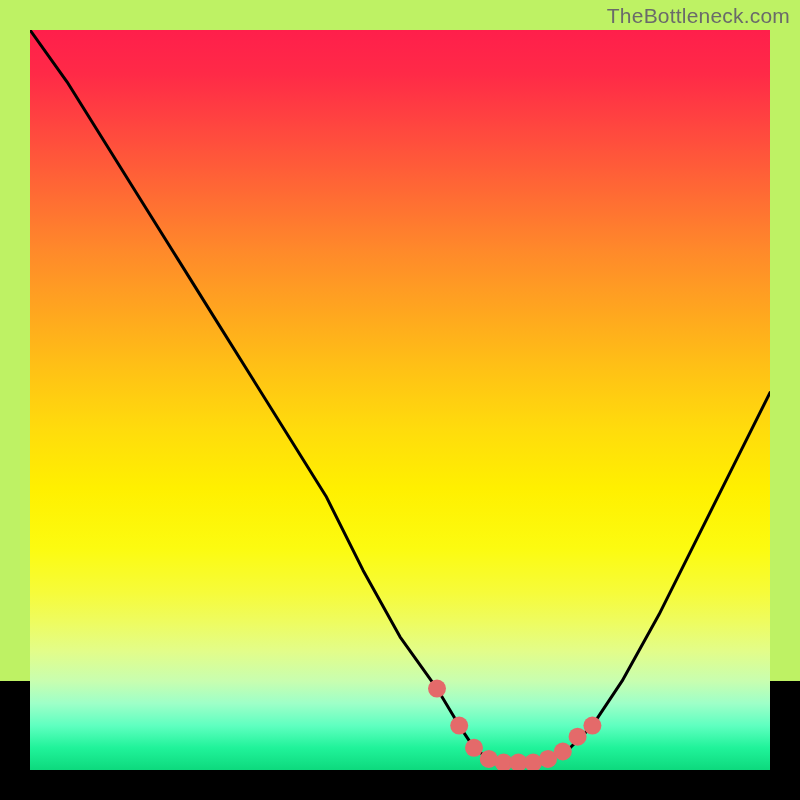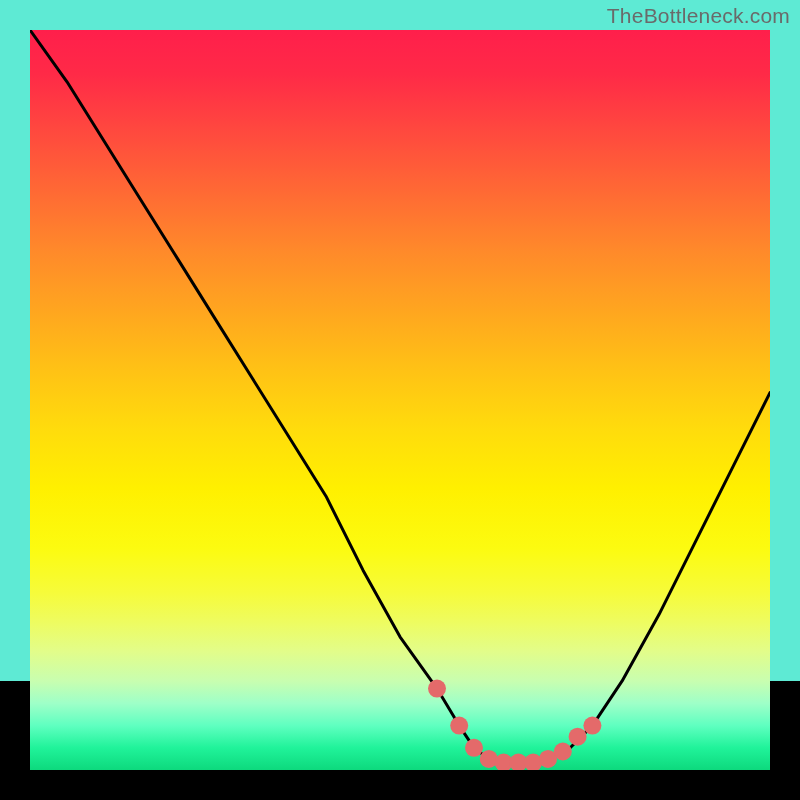--- a/index.html
+++ b/index.html
@@ -10,21 +10,21 @@
     background: #000;
     overflow: hidden;
     font-family: Arial, Helvetica, sans-serif;
   }
   .frame {
     position: absolute;
     left: 0;
     top: 0;
     width: 800px;
     height: 681px;
-    background: #5eead4;
+    background: #bef264;
   }
   .plot-area {
     position: absolute;
     left: 30px;
     top: 30px;
     width: 740px;
     height: 740px;
     overflow: hidden;
   }
   .gradient {

